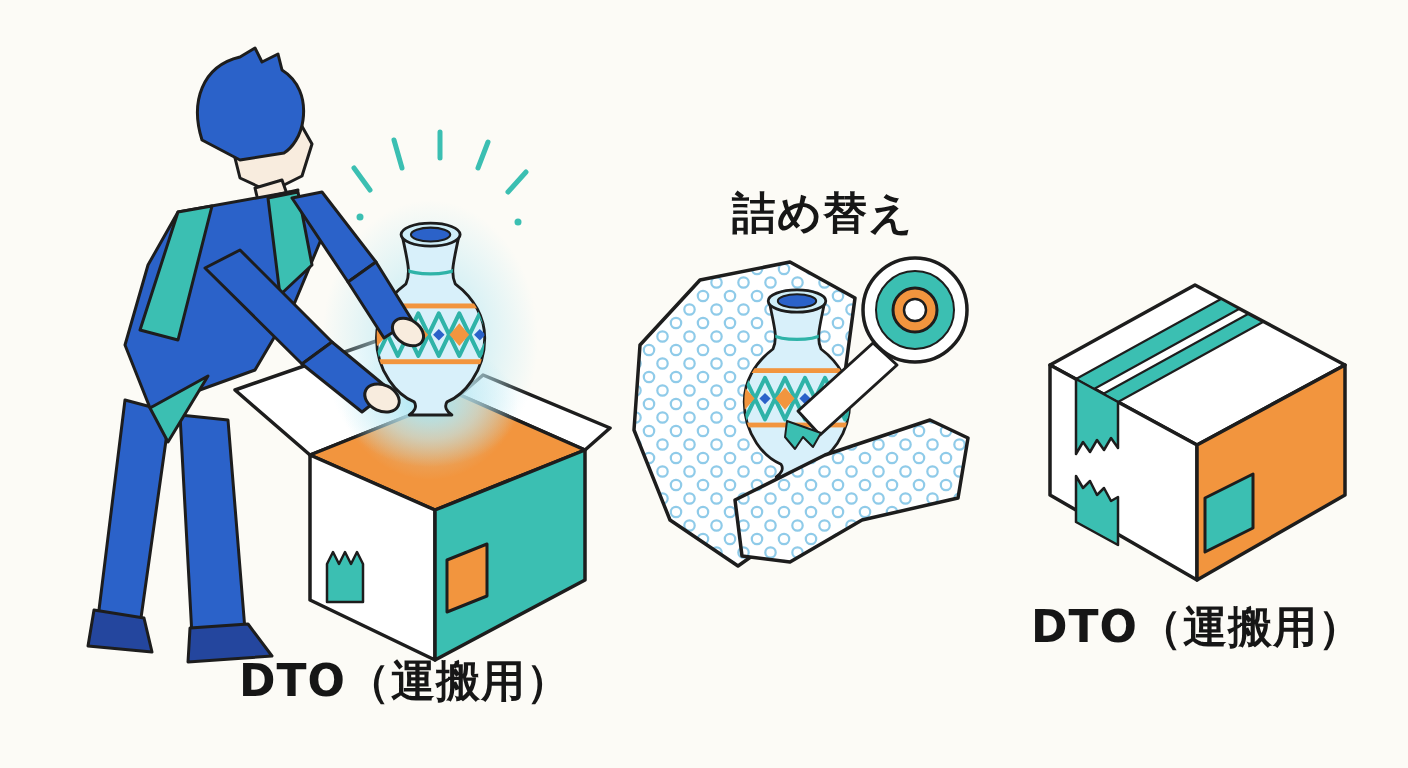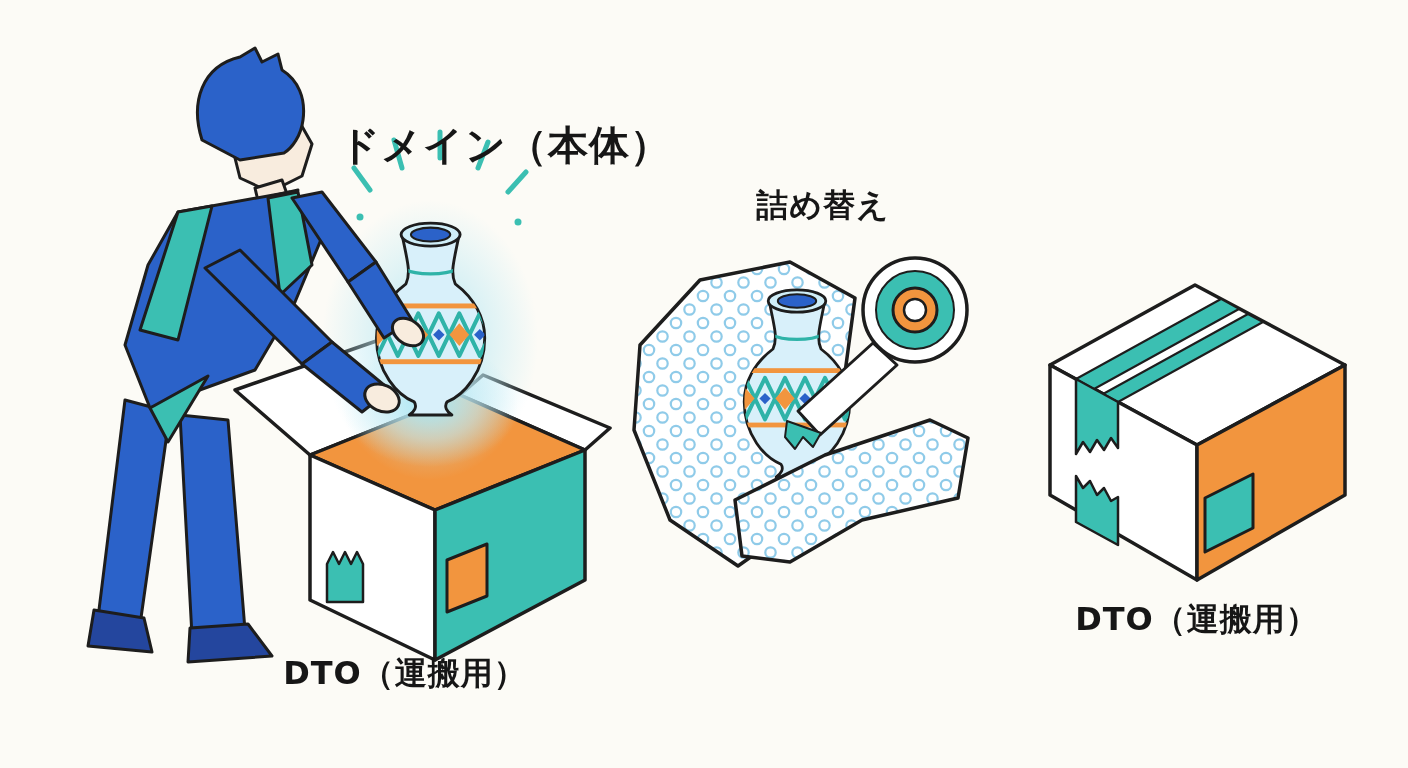--- a/index.html
+++ b/index.html
@@ -9,21 +9,21 @@
     position:relative; width:1408px; height:768px;
     background:#fcfbf6; overflow:hidden;
   }
   .scene-svg { position:absolute; }
   .label {
     position:absolute; transform:translateX(-50%);
     font-weight:700; color:#161616; white-space:nowrap;
     letter-spacing:1px;
   }
   .label-lg { font-size:40px; }
-  .label-md { font-size:32px; }
+  .label-md { font-size:44px; }
 </style>
 </head>
 <body>
 
 <div id="canvas">
 
   <svg width="0" height="0" style="position:absolute" aria-hidden="true">
     <defs>
       <clipPath id="vclip">
         <path d="M46,34 C52,64 56,76 50,90 C26,108 14,132 14,156 C14,198 40,226 60,234 C64,240 60,246 54,250 L106,250 C100,246 96,240 100,234 C120,226 146,198 146,156 C146,132 134,108 110,90 C104,76 108,64 114,34 Z"></path>
@@ -154,21 +154,20 @@
       <polygon points="46,129 191,49 209,59 64,139" fill="#3bbfb2" stroke-width="2"></polygon>
       <polygon points="73,144 218,64 233,72 88,152" fill="#3bbfb2" stroke-width="2"></polygon>
 
       <path d="M46,129 L88,152 L88,198 L81,188 L74,200 L67,190 L60,202 L53,192 L46,204 Z" fill="#3bbfb2" stroke-width="2.5"></path>
       <path d="M46,226 L53,238 L60,231 L67,245 L74,238 L81,251 L88,247 L88,295 L46,272 Z" fill="#3bbfb2" stroke-width="2.5"></path>
 
       <polygon points="175,248 223,224 223,278 175,302" fill="#3bbfb2" stroke-width="3"></polygon>
     </g>
   </svg>
 
-  <div class="label label-lg" style="left:505px;top:118px">ドメイン（本体）</div>
 
   <div class="label label-md" style="left:823px;top:184px">詰め替え</div>
 
   <div class="label label-md" style="left:405px;top:652px">DTO（運搬用）</div>
 
   <div class="label label-md" style="left:1197px;top:598px">DTO（運搬用）</div>
 
 </div>
 
 </body></html>

